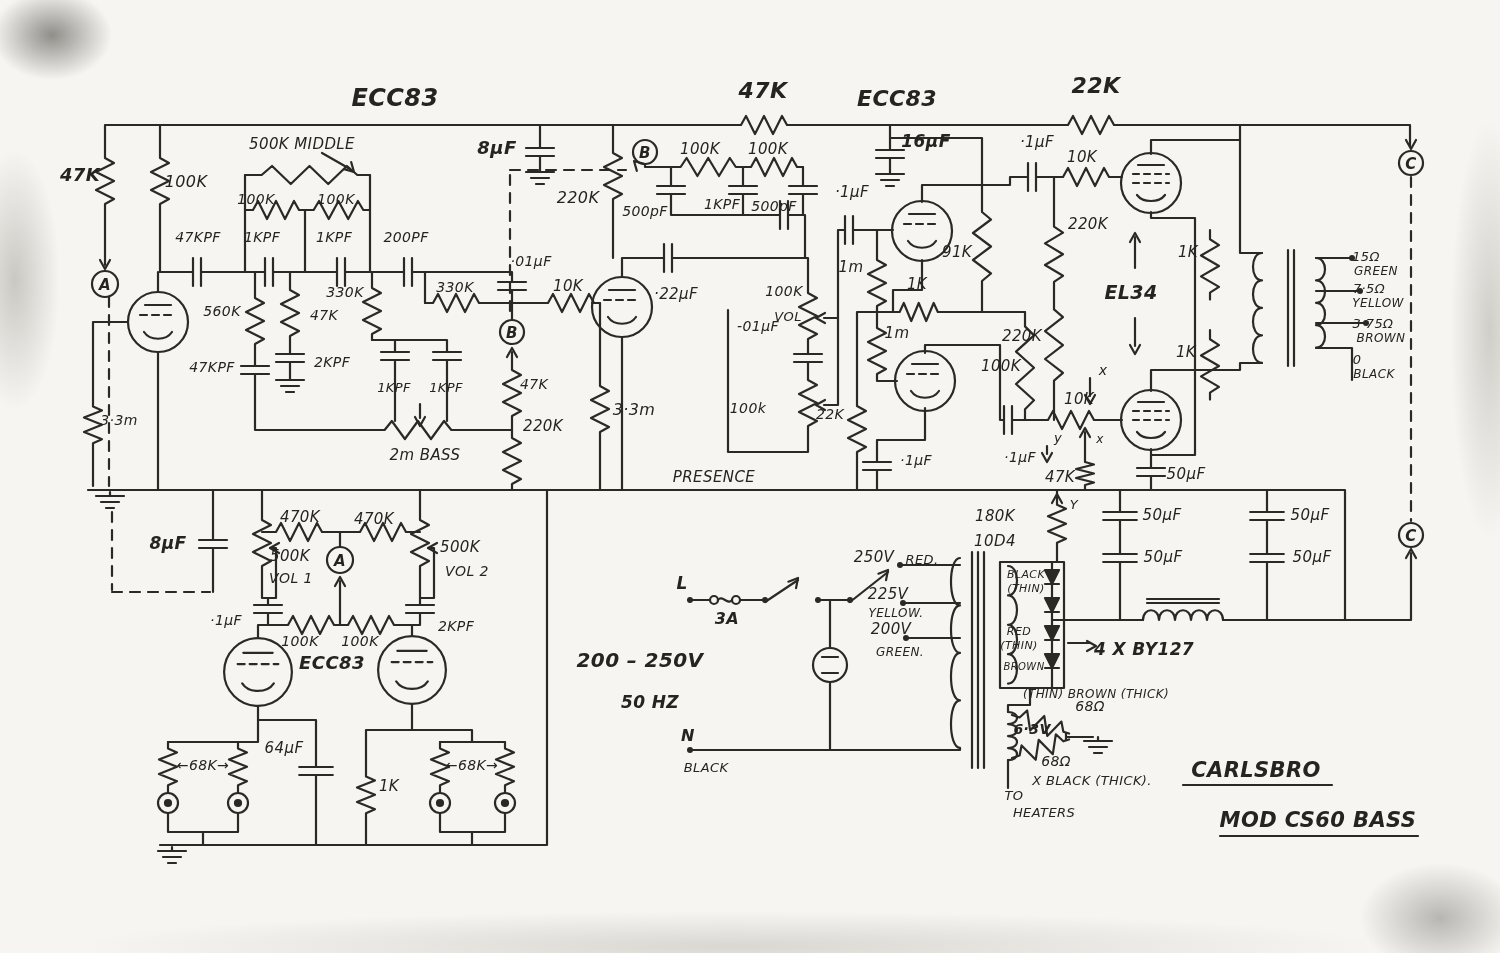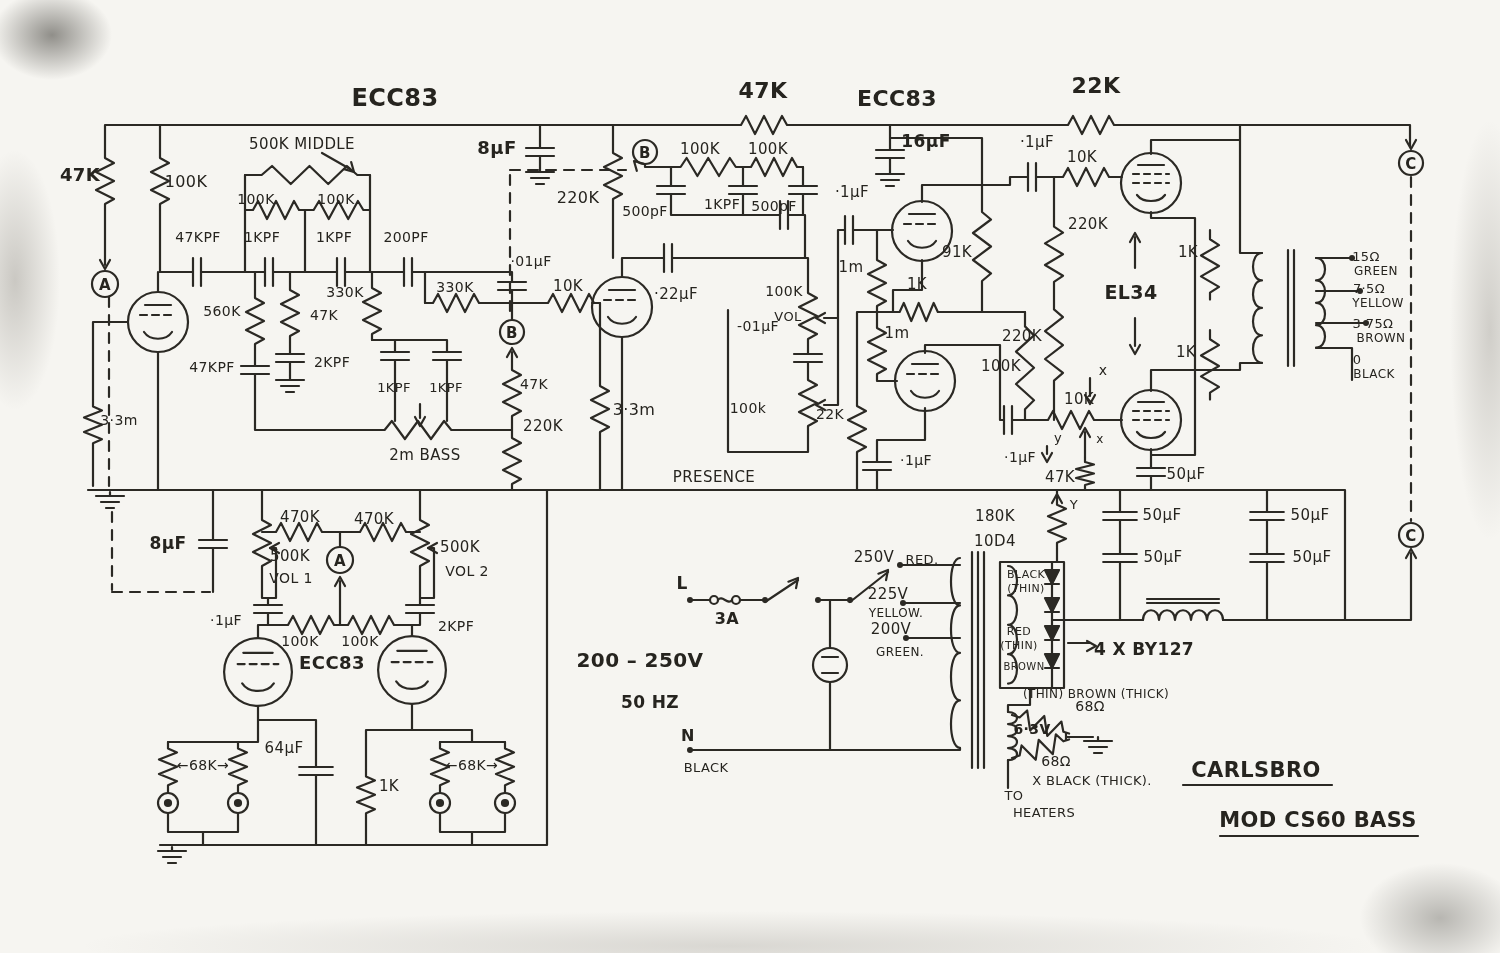--- a/index.html
+++ b/index.html
@@ -1,16 +1,16 @@
 <!DOCTYPE html>
 <html><head>
 <meta charset="utf-8">
 <style>
   html,body{margin:0;padding:0;background:#d8d6d1;font-family:"DejaVu Sans",sans-serif;}
-  #stage{position:relative;width:1500px;height:953px;background:#f6f5f1;overflow:hidden;}
+  #stage{position:relative;width:1500px;height:953px;background:#f6f5f1;overflow:hidden;font-style:italic;}
   .smudge{position:absolute;pointer-events:none;}
   svg text{font-family:"DejaVu Sans",sans-serif;fill:#26241f;stroke:none;letter-spacing:.4px;}
   .wires,.sym{stroke:#2b2924;stroke-width:2.2;fill:none;stroke-linecap:round;stroke-linejoin:round;}
   .dashed{stroke-dasharray:10 8;}
 </style>
 </head>
 <body>
 
 <div id="stage">
   <div class="smudge" style="left:-8px;top:-10px;width:120px;height:90px;background:radial-gradient(closest-side,rgba(60,58,52,.55),rgba(60,58,52,0));"></div>

